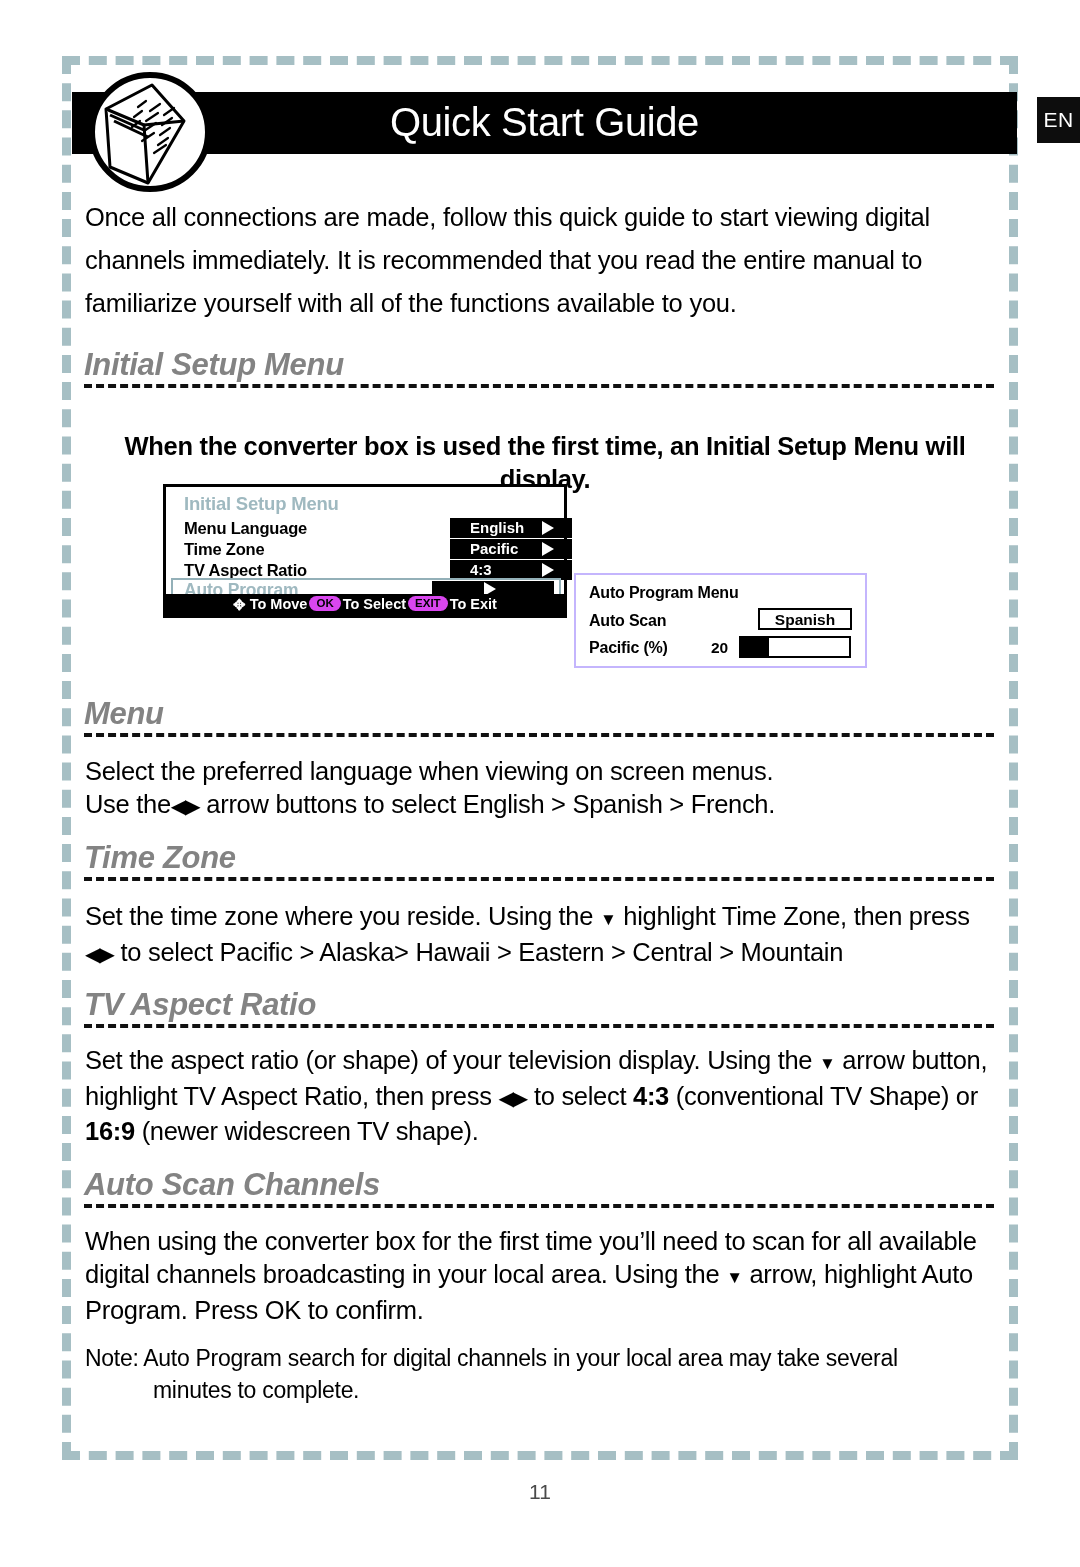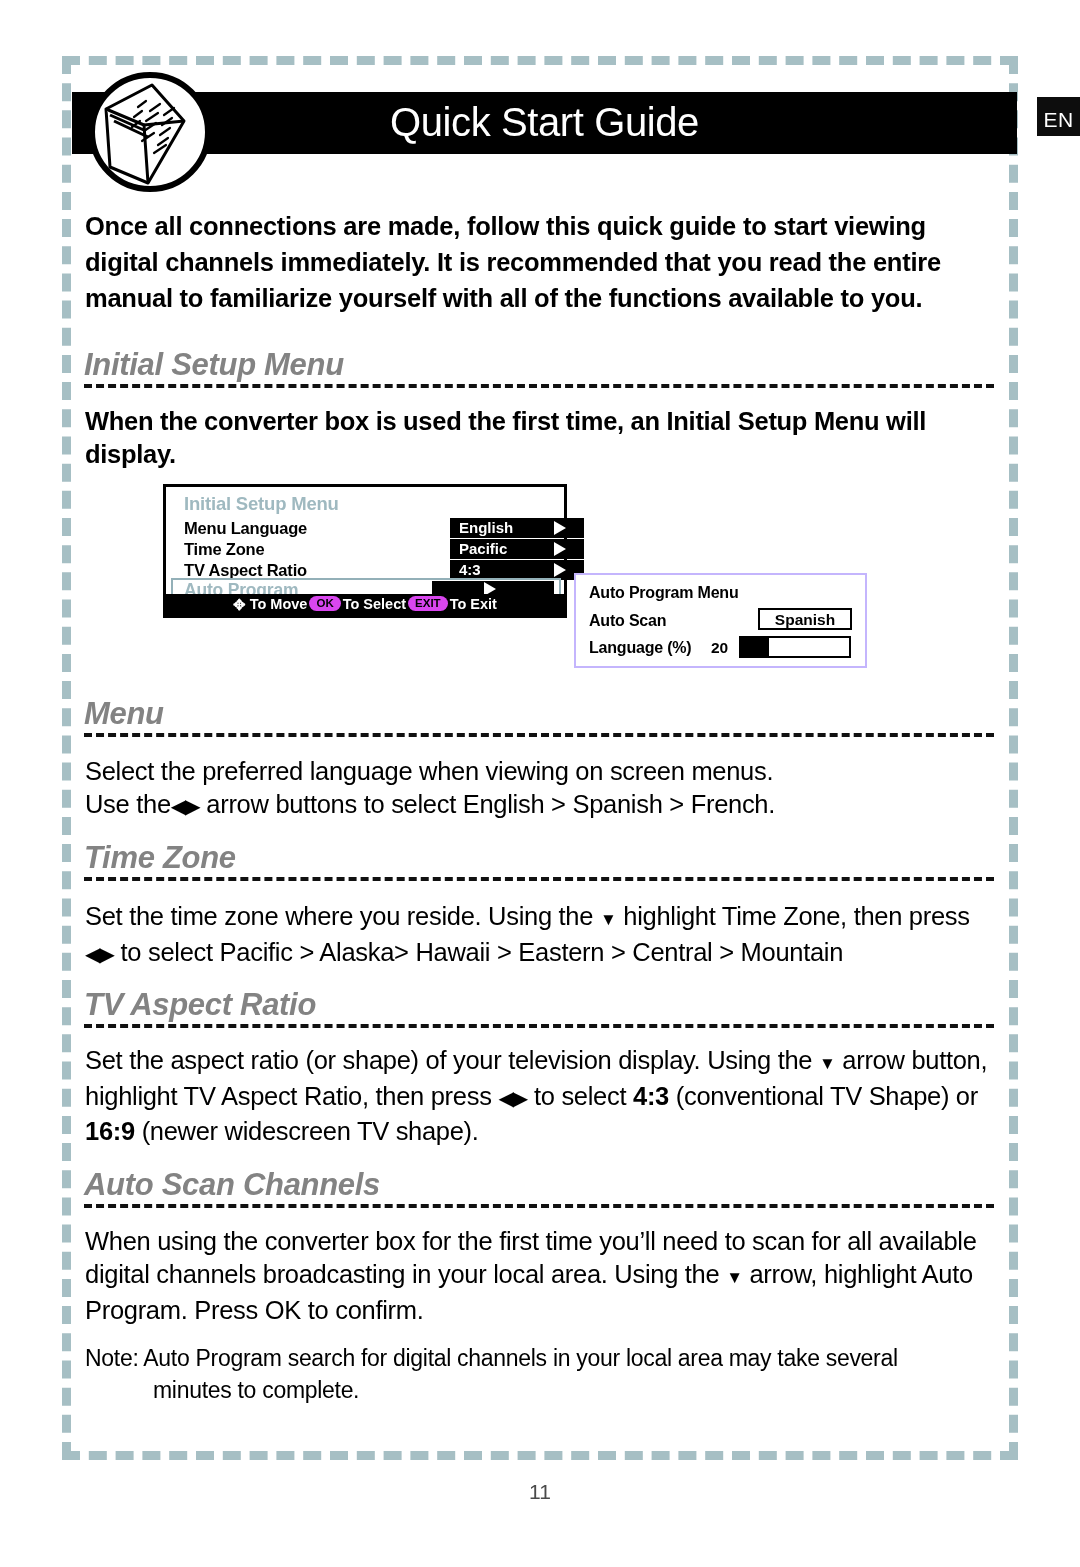--- a/index.html
+++ b/index.html
@@ -67,38 +67,38 @@
     height: 122px;
   }
   .book-badge svg { display: block; }
 
   
   .lang-tag {
     position: absolute;
     left: 1037px;
     top: 97px;
     width: 43px;
-    height: 39px;
+    height: 46px;
     background: #0d0d0d;
     color: #ffffff;
     font-size: 21px;
     line-height: 46px;
     text-align: center;
     letter-spacing: 0.5px;
   }
 
   
   .intro {
     position: absolute;
     left: 85px;
-    top: 208px;
+    top: 196px;
     width: 920px;
     font-size: 25.5px;
-    font-weight: bold;
-    line-height: 36px;
+    font-weight: normal;
+    line-height: 43px;
     letter-spacing: -0.25px;
   }
 
   
   .section-head {
     position: absolute;
     left: 84px;
     width: 910px;
   }
   .section-head .head-label {
@@ -175,28 +175,28 @@
     top: 0;
     font-size: 16.5px;
     font-weight: bold;
     line-height: 21px;
     letter-spacing: -0.2px;
   }
   .osd-row .row-value {
     position: absolute;
     left: 266px;
     top: 0;
-    width: 134px;
+    width: 122px;
     height: 20px;
     background: #000000;
     color: #ffffff;
     font-size: 15px;
     font-weight: bold;
     line-height: 20px;
-    padding-left: 9px;
+    padding-left: 20px;
     box-sizing: border-box;
   }
   .osd-row .row-value .tri {
     position: absolute;
     right: 18px;
     top: 3px;
     width: 0;
     height: 0;
     border-top: 7px solid transparent;
     border-bottom: 7px solid transparent;
@@ -394,21 +394,21 @@
   </div>
 
   <div class="lang-tag">EN</div>
 
   <div class="intro">Once all connections are made, follow this quick guide to start viewing digital channels immediately. It is recommended that you read the entire manual to familiarize yourself with all of the functions available to you.</div>
 
   <div class="section-head" style="top:348px;">
     <span class="head-label">Initial Setup Menu</span>
     <span class="head-rule"></span>
   </div>
-  <div class="body-text bold" style="top:405px;">When the converter box is used the first time, an Initial Setup Menu will display.</div>
+  <div class="body-text bold" style="top:430px;text-align:center;">When the converter box is used the first time, an Initial Setup Menu will display.</div>
 
   <div class="osd-setup">
     <div class="osd-setup-title">Initial Setup Menu</div>
     <div class="osd-row" style="top:31px;">
       <span class="row-label">Menu Language</span>
       <span class="row-value"><span>English</span><i class="tri"></i></span>
     </div>
     <div class="osd-row" style="top:52px;">
       <span class="row-label">Time Zone</span>
       <span class="row-value"><span>Pacific</span><i class="tri"></i></span>
@@ -423,21 +423,21 @@
           <i class="tri"></i>
         </span>
     </div>
     <div class="osd-hint"><span class="move-glyph">✥</span> <span>To Move</span><span class="pill">OK</span><span>To Select</span><span class="pill">EXIT</span><span>To Exit</span></div>
   </div>
 
   <div class="osd-auto">
     <div class="osd-auto-title">Auto Program Menu</div>
     <div class="osd-auto-scan-label">Auto Scan</div>
     <div class="osd-auto-scan-value">Spanish</div>
-    <div class="osd-progress-label">Language (%)</div>
+    <div class="osd-progress-label">Pacific (%)</div>
     <div class="osd-progress-value">20</div>
     <div class="osd-progress-bar">
       <div class="osd-progress-fill" id="progress-fill" style="width: 26%;"></div>
     </div>
   </div>
 
   <div class="section-head" style="top:697px;">
     <span class="head-label">Menu</span>
     <span class="head-rule"></span>
   </div>

